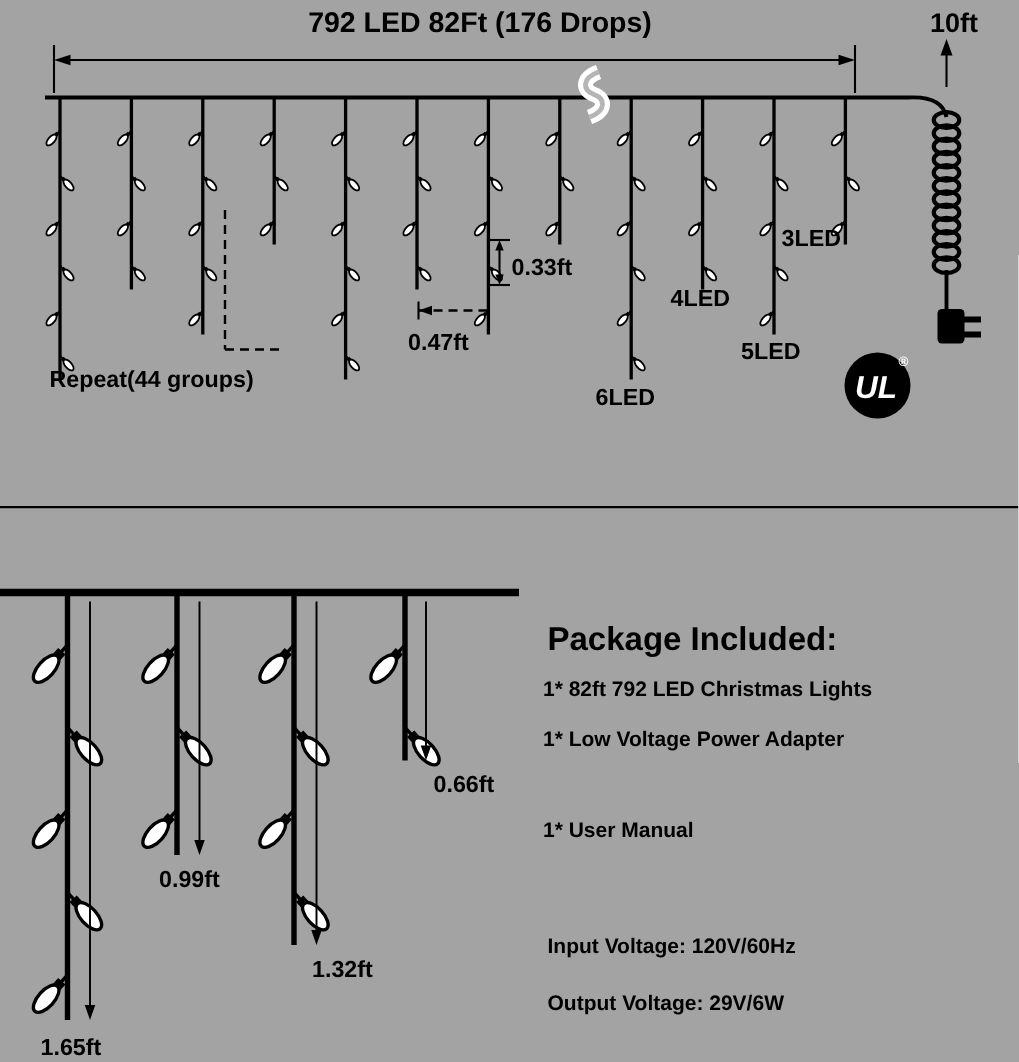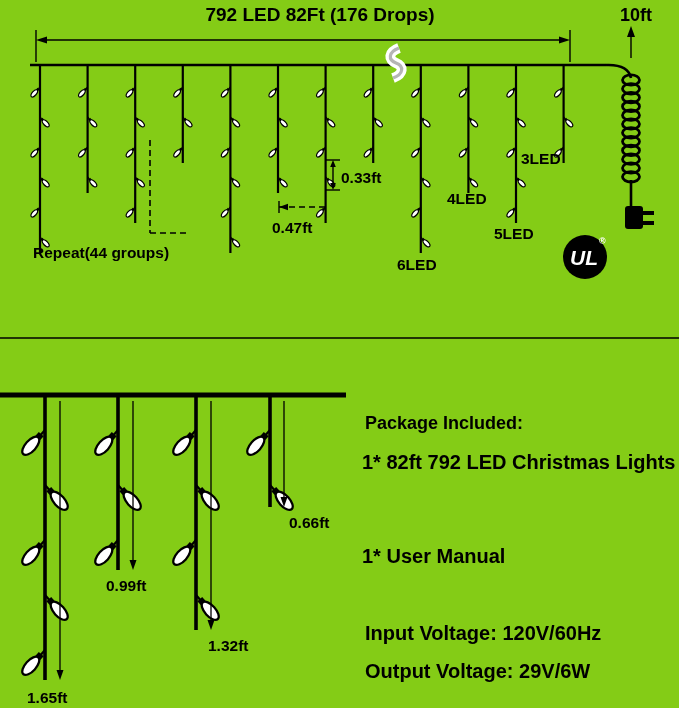--- a/index.html
+++ b/index.html
@@ -1,17 +1,17 @@
 <!DOCTYPE html>
 <html><head>
 <meta charset="utf-8">
 <style>
   html, body { margin:0; padding:0; background:#fff; }
   .page {
-    position:relative; width:679px; height:708px; background:#84cc16;
+    position:relative; width:679px; height:708px; background:#a3a3a3;
     font-family:"Liberation Sans", sans-serif; overflow:hidden;
   }
   svg { display:block; }
   svg line, svg path, svg ellipse { stroke:#000; fill:none; }
   svg polygon { fill:#000; stroke:none; }
   text {
     fill:#000; font-family:"Liberation Sans", sans-serif; font-weight:bold;
   }
   .t-title { font-size:19px; }
   .t-big   { font-size:18px; }
@@ -21,23 +21,23 @@
   .thin  { stroke-width:1.4; }
   .wire  { stroke-width:2.6; }
   .wire-thick { stroke-width:5; }
   .squiggle-halo { stroke:#fff; stroke-width:10; }
   .squiggle { stroke:#b5b5b5; stroke-width:3.2; }
   .ul-text { fill:#fff; font-size:21px; font-style:italic; }
   .ul-r { fill:#fff; font-size:9px; font-style:normal; }
   .pkg { position:absolute; left:0; top:0; width:679px; height:708px; }
   .pkg-line {
     position:absolute; white-space:nowrap;
-    font-size:20px; font-weight:bold; color:#000;
+    font-size:14px; font-weight:bold; color:#000;
   }
-  .pkg-heading { font-size:18px; }
+  .pkg-heading { font-size:22px; }
 </style>
 </head>
 <body>
 
 <div class="page">
 
   <svg width="679" height="345" viewBox="0 0 679 345">
 
     <text class="t-title" x="320" y="21" text-anchor="middle">792 LED 82Ft (176 Drops)</text>
     <text class="t-big" x="636" y="21" text-anchor="middle">10ft</text>
@@ -529,18 +529,19 @@
 
     <text class="t-label" x="27" y="358">1.65ft</text>
     <text class="t-label" x="106" y="246">0.99ft</text>
     <text class="t-label" x="208" y="306">1.32ft</text>
     <text class="t-label" x="289" y="183">0.66ft</text>
   </svg>
 
   <div class="pkg">
     <div class="pkg-line pkg-heading" style="left:365px; top:413px;">Package Included:</div>
     <div class="pkg-line" style="left:362px; top:451px;">1* 82ft 792 LED Christmas Lights</div>
+    <div class="pkg-line" style="left:362px; top:484px;">1* Low Voltage Power Adapter</div>
     <div class="pkg-line" style="left:362px; top:545px;">1* User Manual</div>
     <div class="pkg-line" style="left:365px; top:622px;text-align:center;">Input Voltage: 120V/60Hz</div>
     <div class="pkg-line" style="left:365px; top:660px;">Output Voltage: 29V/6W</div>
   </div>
 
 </div>
 
 </body></html>

